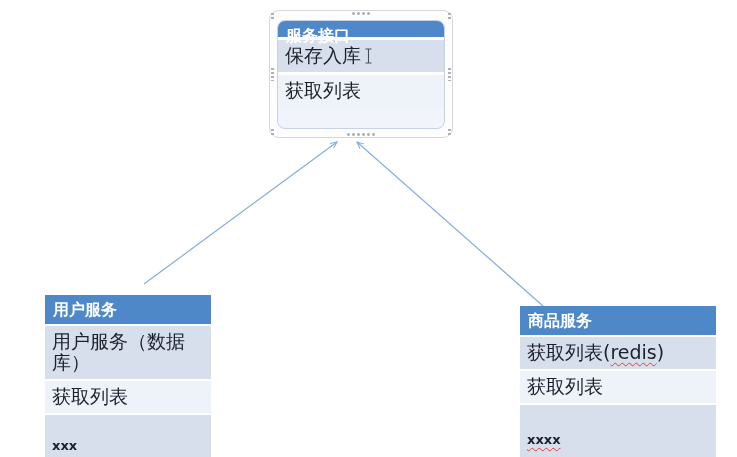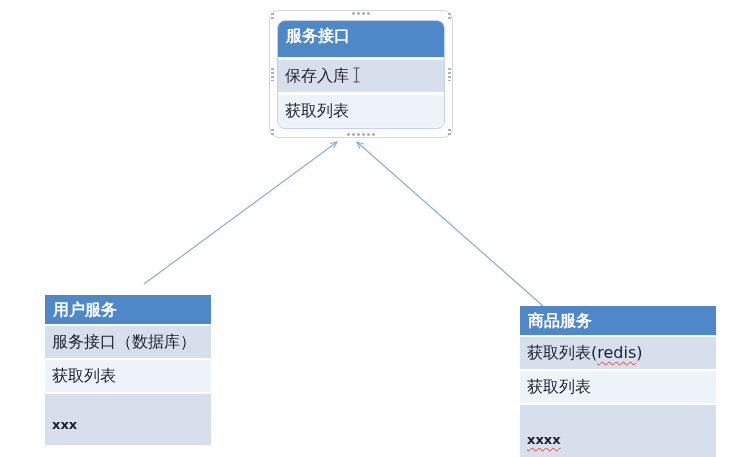--- a/index.html
+++ b/index.html
@@ -28,25 +28,25 @@
   .h-br{width:3px;height:8px;background-size:3px 4px;right:1px;bottom:1px;}
   .h-ml{width:3px;height:14px;background-size:3px 4px;left:1px;top:50%;transform:translateY(-50%);}
   .h-mr{width:3px;height:14px;background-size:3px 4px;right:1px;top:50%;transform:translateY(-50%);}
 
   .inner{
     position:absolute;left:7px;top:9px;right:7px;bottom:8px;
     background:var(--inner-fill);border:1px solid var(--inner-border);
     border-radius:8px;overflow:hidden;
   }
   .node-header{
-    height:36px;line-height:30px;background:var(--header-blue);color:var(--header-text);
+    height:16px;line-height:30px;background:var(--header-blue);color:var(--header-text);
     font-weight:bold;font-size:16px;padding:0 8px;white-space:nowrap;
   }
   .row{
-    font-size:16px;line-height:21px;color:var(--text);
+    font-size:19px;line-height:21px;color:var(--text);
     padding:5px 7px 6px;border-top:3px solid #ffffff;
   }
   .row.alt{background:var(--row-alt);}
   .row.light{background:var(--row-light);}
   .row.small{font-size:13px;font-weight:bold;padding:9px 7px 12px;}
   .squiggle{
     text-decoration:underline;text-decoration-style:wavy;
     text-decoration-color:var(--squiggle);text-decoration-thickness:1px;
     text-underline-offset:3px;
   }
@@ -96,21 +96,21 @@
             <path d="M1.5,1 H7.5 M4.5,1 V15 M1.5,15 H7.5" stroke="#4a4f57" stroke-width="1.1" fill="none"></path>
           </svg></div>
         <div class="row light"><span>获取列表</span></div>
       </div>
   </div>
 </div>
 
 <div class="node" id="user-service">
   <div class="node-header">用户服务</div>
   <div>
-      <div class="row alt"><span>服务接口（数据库）</span></div>
+      <div class="row alt"><span>用户服务（数据库）</span></div>
       <div class="row light"><span>获取列表</span></div>
       <div class="row alt small"><span>xxx</span></div>
     </div>
 </div>
 
 <div class="node" id="product-service">
   <div class="node-header">商品服务</div>
   <div>
       <div class="row alt"><span>获取列表(</span><span class="squiggle">redis</span><span>)</span></div>
       <div class="row light"><span>获取列表</span></div>

